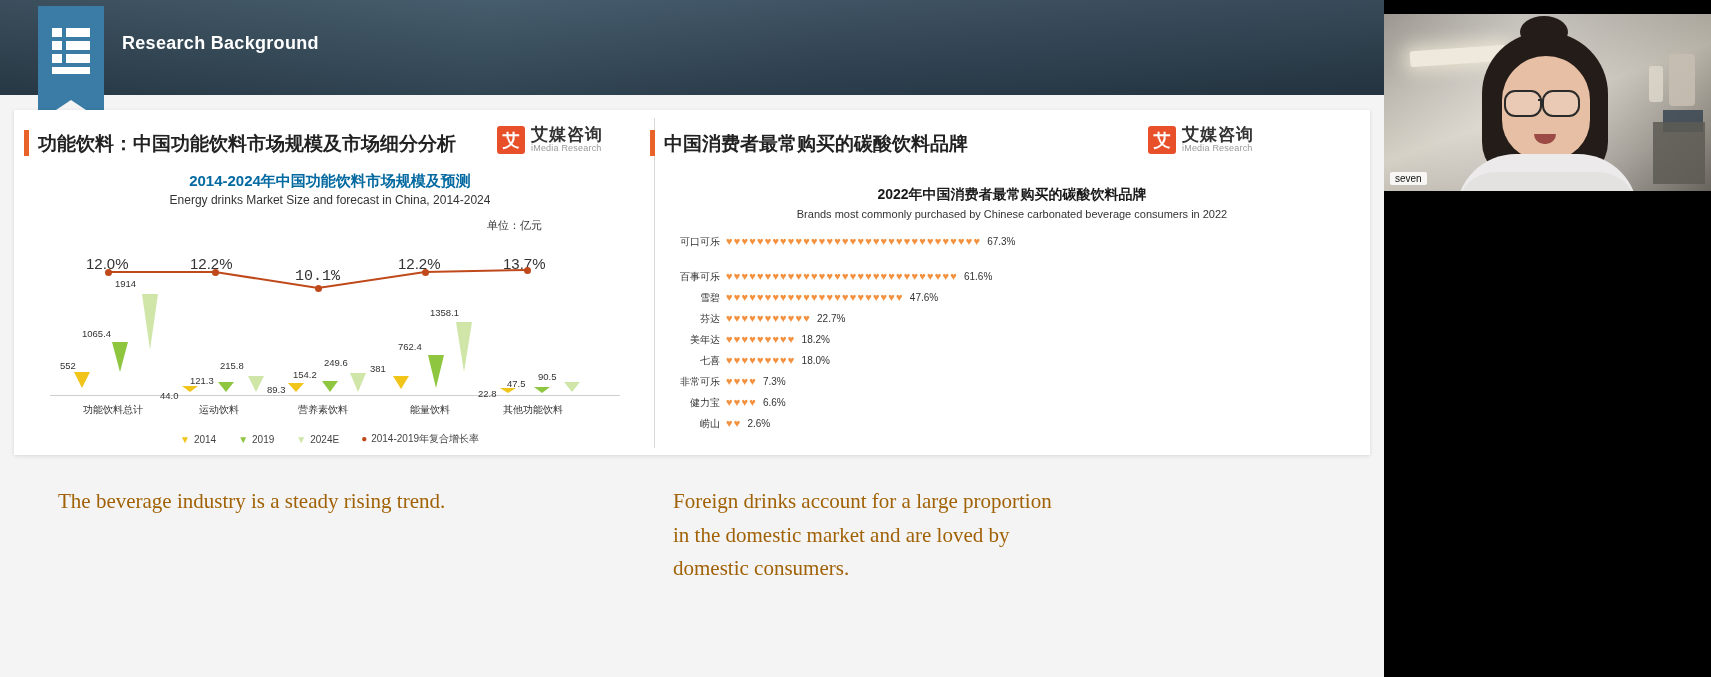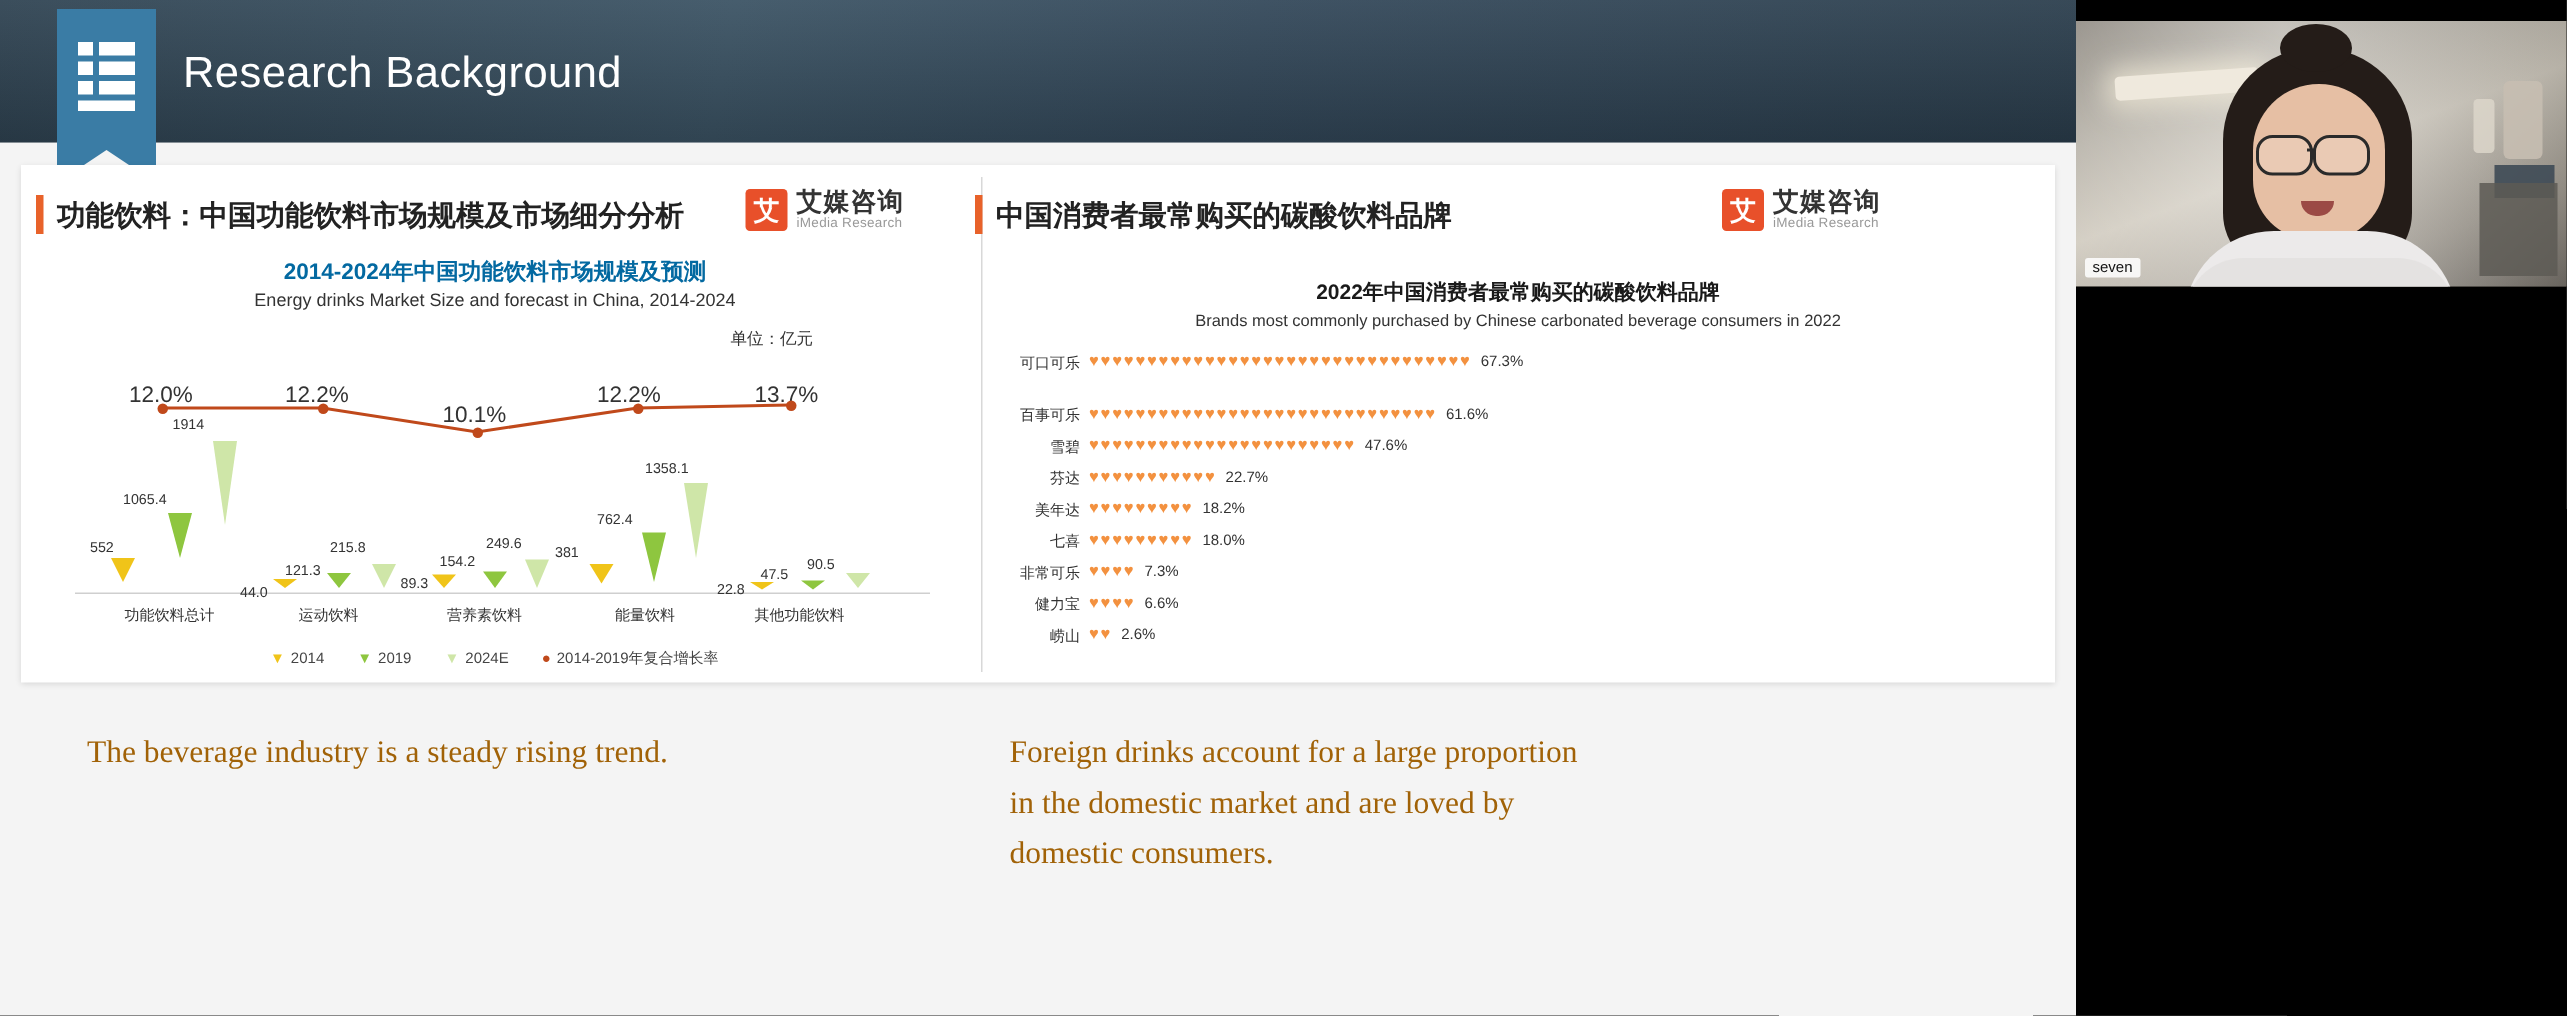--- a/index.html
+++ b/index.html
@@ -5,21 +5,21 @@
   html,body{margin:0;padding:0;background:#000;}
   body{width:1711px;height:677px;overflow:hidden;font-family:"Liberation Sans",sans-serif;}
   .stage{position:relative;width:1711px;height:677px;background:#000;}
 
   
   .slide{position:absolute;left:0;top:0;width:1384px;height:677px;background:#f4f4f4;overflow:hidden;}
   .slide-header{position:absolute;left:0;top:0;width:1384px;height:95px;
      background:linear-gradient(100deg,#2f4352 0%,#3b5364 35%,#33485a 60%,#2b3e4d 100%);}
   .hdr-shade{position:absolute;left:0;top:0;width:100%;height:100%;
      background:linear-gradient(180deg,rgba(255,255,255,0.06),rgba(0,0,0,0.18));}
-  .hdr-title{position:absolute;left:122px;top:33px;color:#fff;font-size:29px;font-weight:normal;letter-spacing:.3px;}
+  .hdr-title{position:absolute;left:122px;top:33px;color:#fff;font-size:18px;font-weight:bold;letter-spacing:.3px;}
   .hdr-tab{position:absolute;left:38px;top:6px;width:66px;height:94px;background:#3a7ca5;}
   .hdr-tab:after{content:"";position:absolute;left:0;bottom:-22px;width:0;height:0;
      border-left:33px solid #3a7ca5;border-right:33px solid #3a7ca5;border-bottom:22px solid transparent;}
   .hdr-icon{position:absolute;left:14px;top:22px;width:38px;height:46px;}
   .hdr-icon i{display:block;position:absolute;background:#fff;}
   .hdr-icon i.b1{left:0;top:0;width:10px;height:9px;}
   .hdr-icon i.b2{left:14px;top:0;width:24px;height:9px;}
   .hdr-icon i.b3{left:0;top:13px;width:10px;height:9px;}
   .hdr-icon i.b4{left:14px;top:13px;width:24px;height:9px;}
   .hdr-icon i.b5{left:0;top:26px;width:10px;height:9px;}
@@ -138,21 +138,21 @@
     </div>
 
     <div class="lchart">
       <div class="ct1">2014-2024年中国功能饮料市场规模及预测</div>
       <div class="ct2">Energy drinks Market Size and forecast in China, 2014-2024</div>
       <div class="unit">单位：亿元</div>
       <div class="axis-line"></div>
 
       <div class="pctlbl" style="left:56px;top:95px;">12.0%</div>
       <div class="pctlbl" style="left:160px;top:95px;">12.2%</div>
-      <div class="pctlbl" style="left:265px;top:108px;">10.1%</div>
+      <div class="pctlbl" style="left:265px;top:108px;font-family:Liberation Mono, monospace;">10.1%</div>
       <div class="pctlbl" style="left:368px;top:95px;">12.2%</div>
       <div class="pctlbl" style="left:473px;top:95px;">13.7%</div>
 
       <svg width="600" height="290" style="position:absolute;left:0;top:0;pointer-events:none;">
         <polyline points="78,112 185,112 288,128 395,112 497,110" fill="none" stroke="#c0491b" stroke-width="2"></polyline>
       </svg>
       <div class="trend-dot" style="left:75px;top:109px;"></div>
       <div class="trend-dot" style="left:182px;top:109px;"></div>
       <div class="trend-dot" style="left:285px;top:125px;"></div>
       <div class="trend-dot" style="left:392px;top:109px;"></div>

